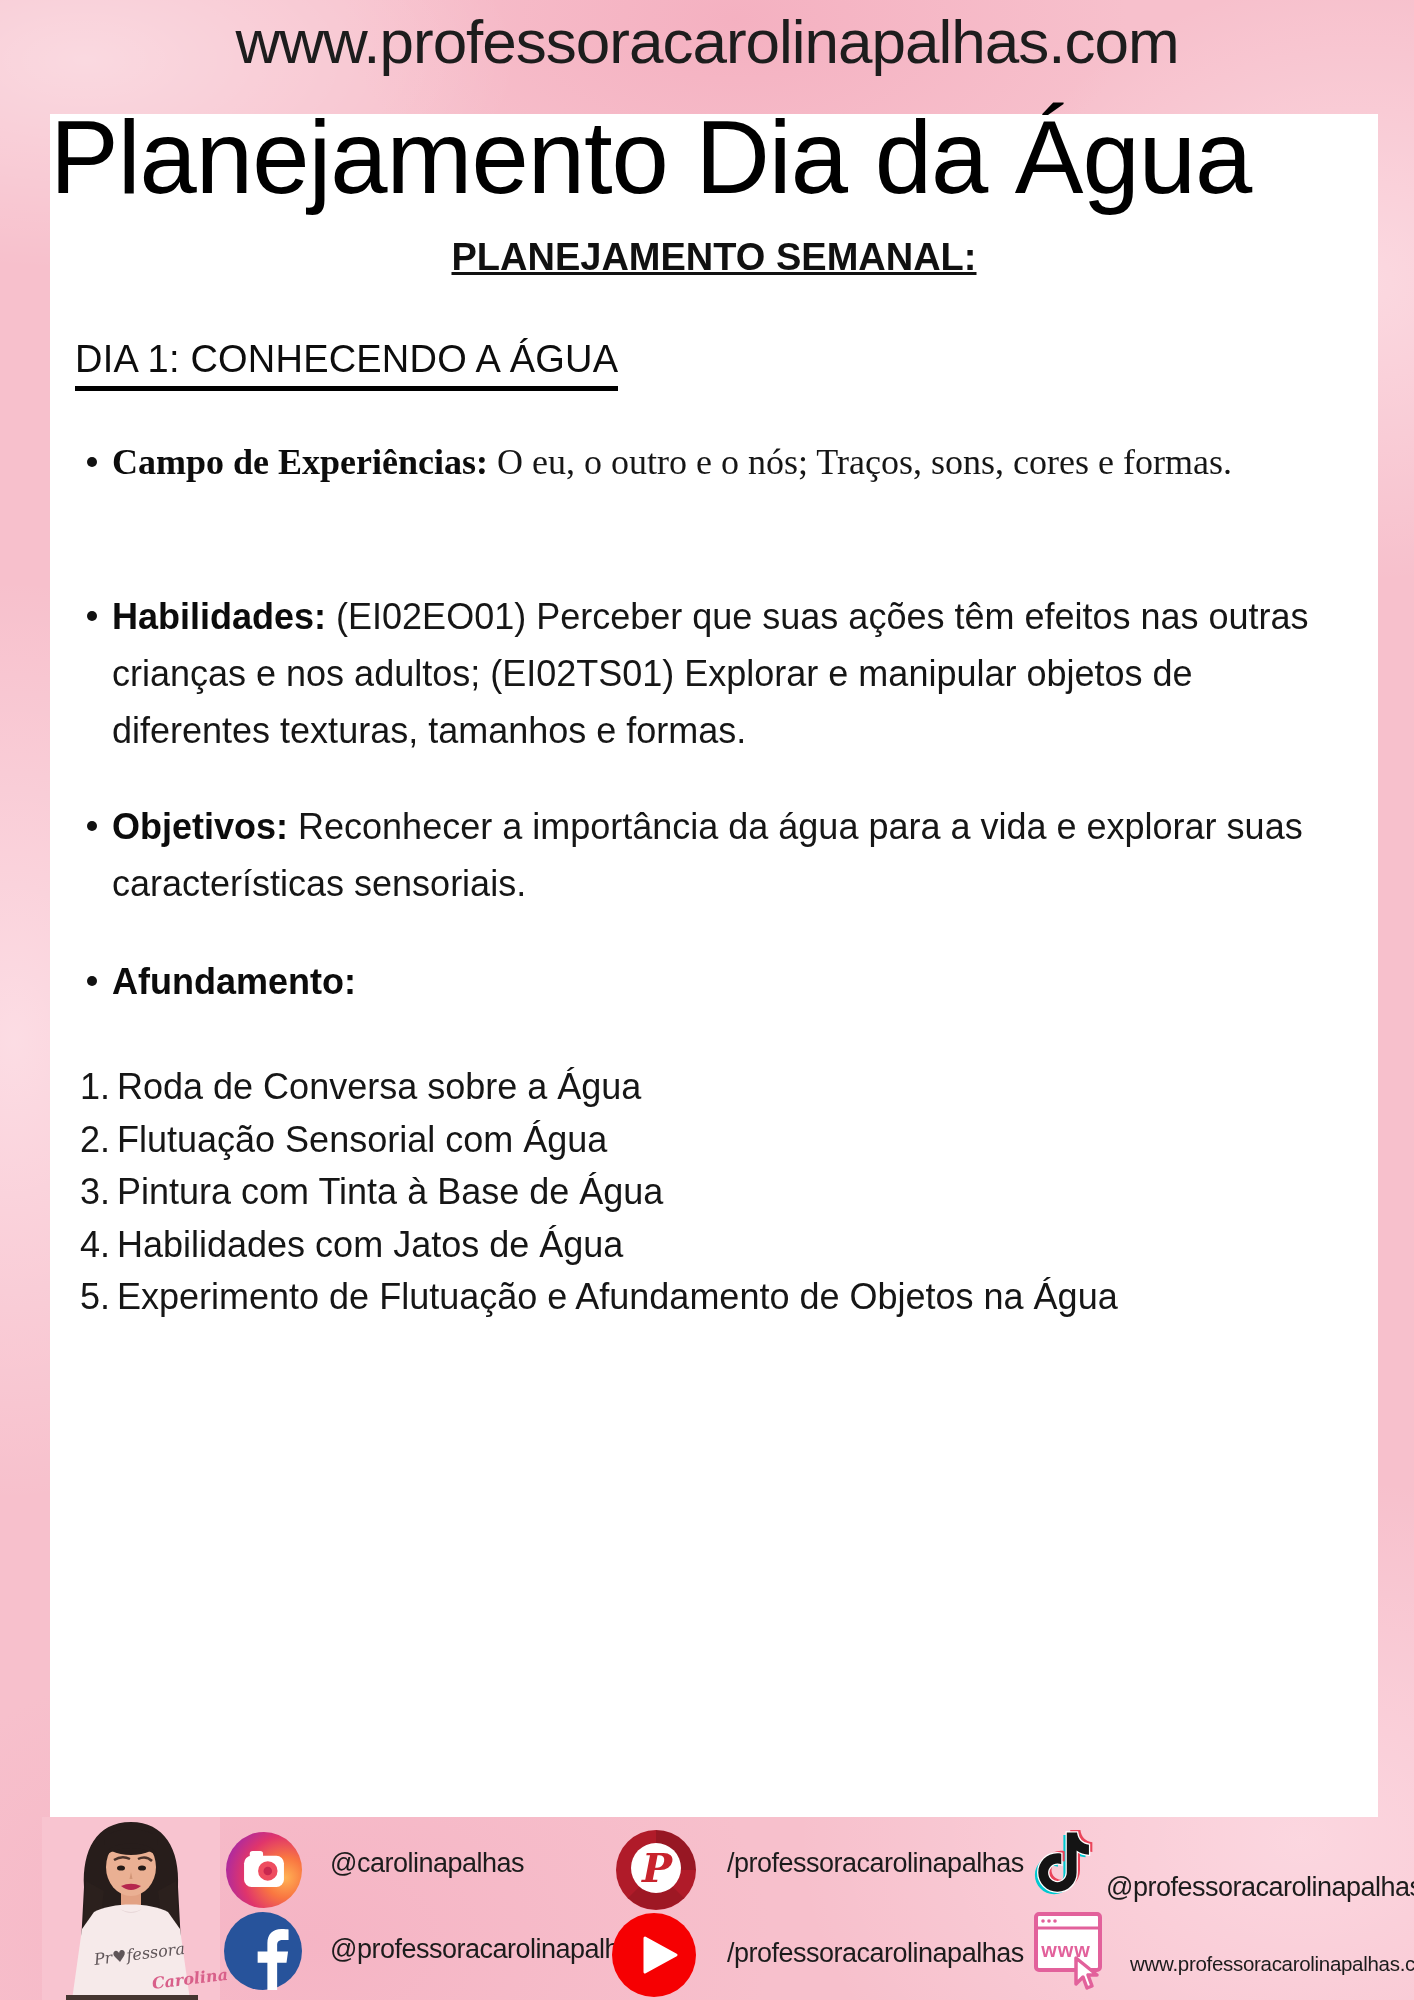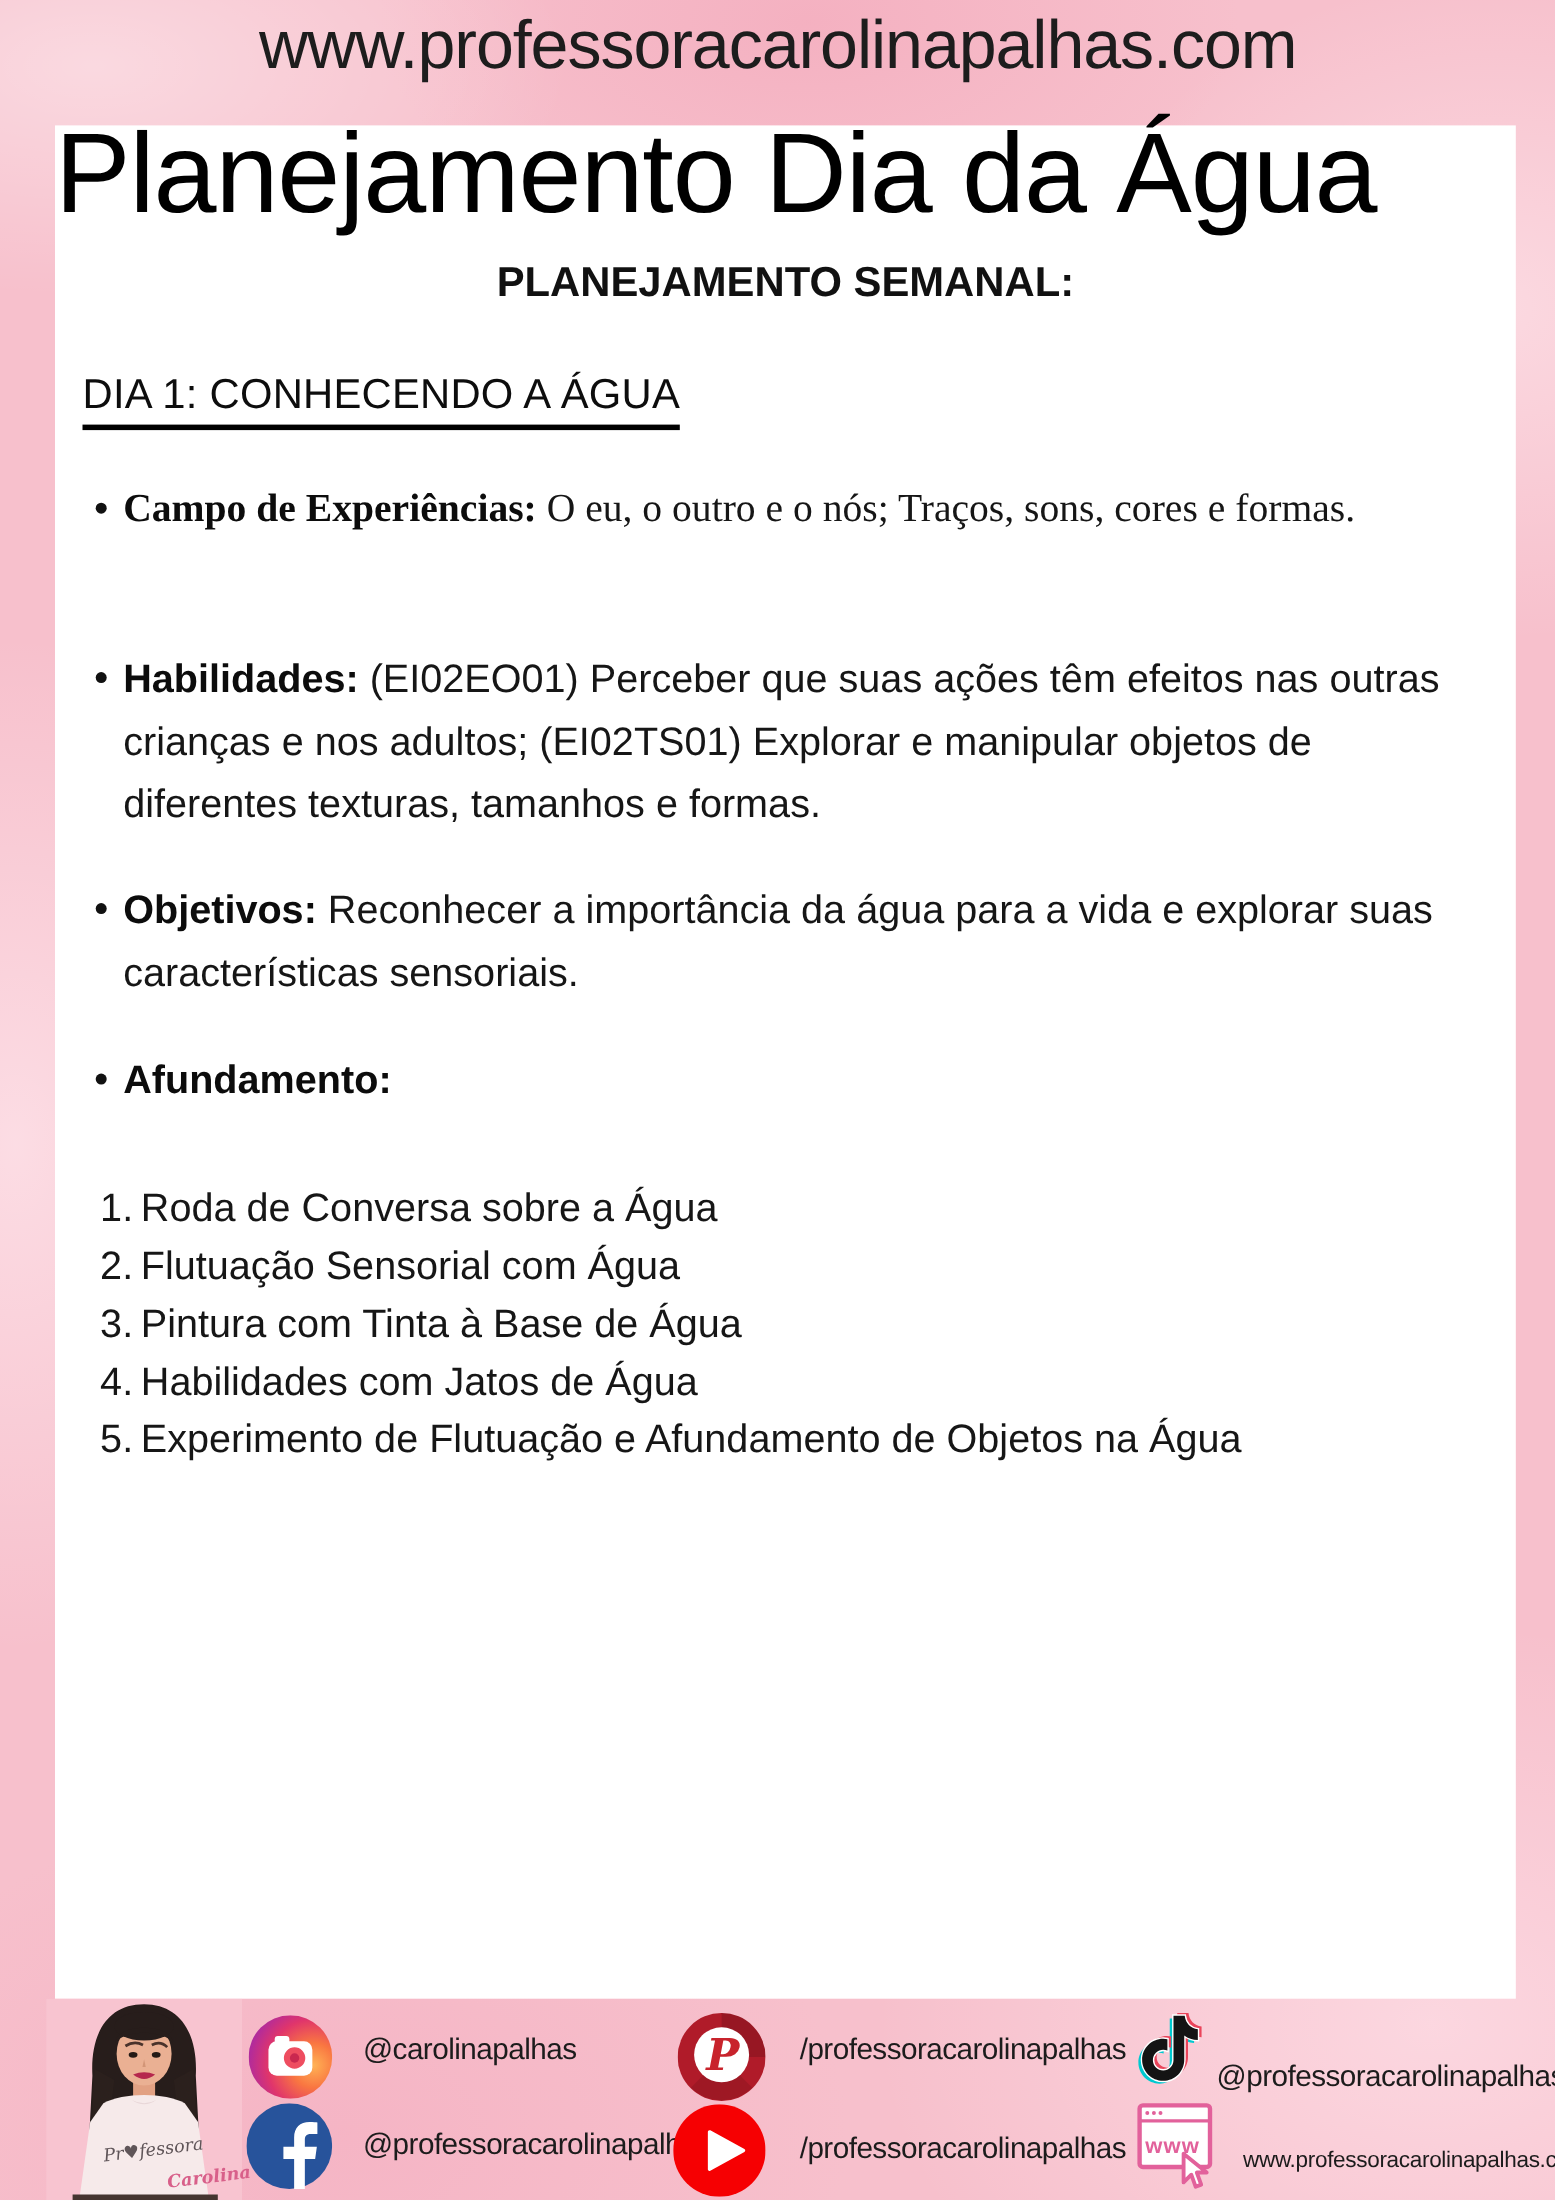--- a/index.html
+++ b/index.html
@@ -30,21 +30,21 @@
     font-size:62px;letter-spacing:-1px;color:#1d1d1d;
     white-space:nowrap;
   }
   .doc-title{
     top:100px;left:50px;width:1328px;
     font-size:103px;line-height:1.12;
     letter-spacing:-1px;color:#000;white-space:nowrap;
   }
   .doc-subtitle{
     top:236px;left:50px;width:1328px;
-    text-align:center;font-size:38px;font-weight:bold;color:#111;
+    text-align:center;font-size:38px;font-weight:bold;color:#111;text-decoration:underline;
   }
   .day-heading{
     top:338px;left:75px;
     font-size:38px;font-weight:normal;color:#0d0d0d;
     display:inline-block;
     padding-bottom:5px;border-bottom:5px solid #000;
     letter-spacing:0.2px;
   }
   .bullet{
     left:85px;width:1262px;
@@ -55,21 +55,21 @@
     content:"";position:absolute;left:2px;top:23px;
     width:10px;height:10px;border-radius:50%;background:#111;
   }
   .bullet b{font-weight:bold;color:#0c0c0c;}
   .b-campo{top:434px;font-family:Liberation Serif, serif;}
   .b-habilidades{top:588px;}
   .b-objetivos{top:798px;}
   .b-atividades{top:953px;}
   .activities{
     top:1056px;left:75px;width:1270px;
-    margin:16px;padding:0;list-style:none;
+    margin:5px;padding:0;list-style:none;
     font-size:36px;line-height:52.5px;color:#161616;
     counter-reset:act;
   }
   .activities li{counter-increment:act;white-space:nowrap;}
   .activities li::before{
     content:counter(act) ".";
     display:inline-block;min-width:37px;
   }
   .social-label{
     font-size:27px;letter-spacing:-0.5px;color:#1c1c1c;white-space:nowrap;

